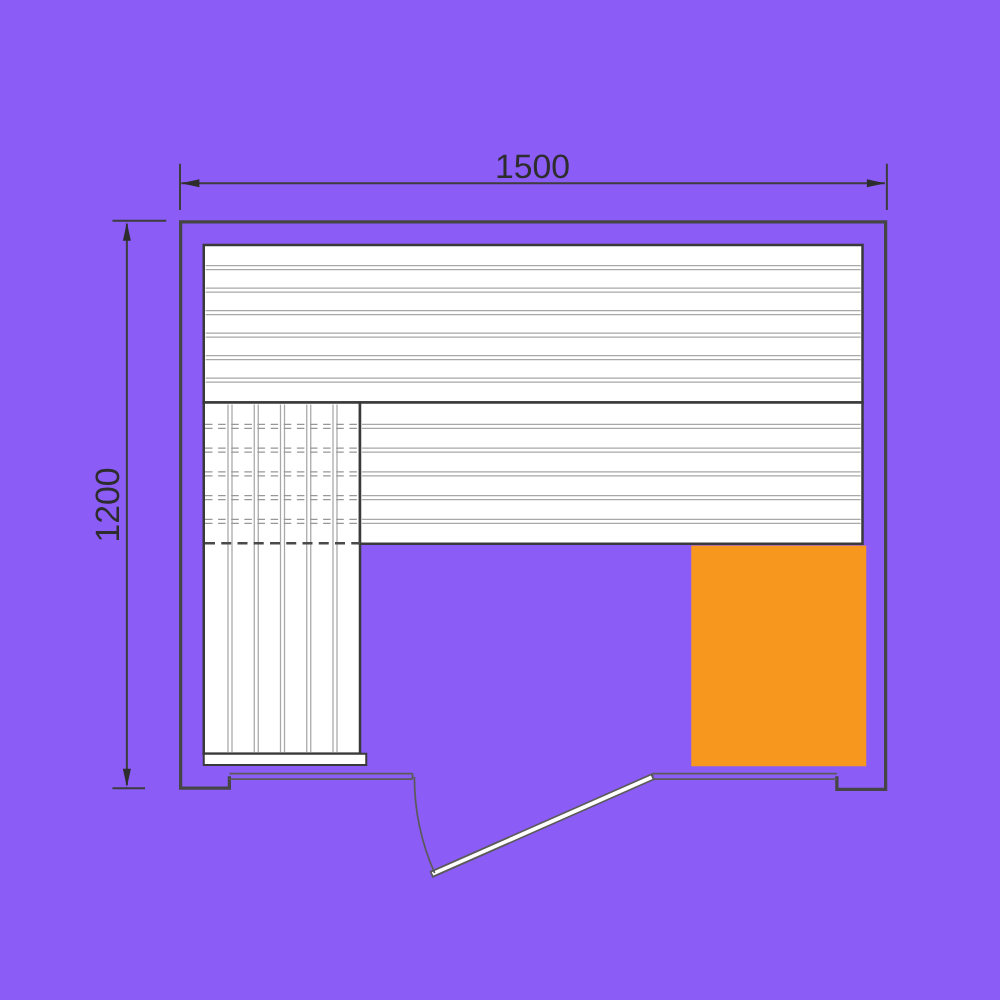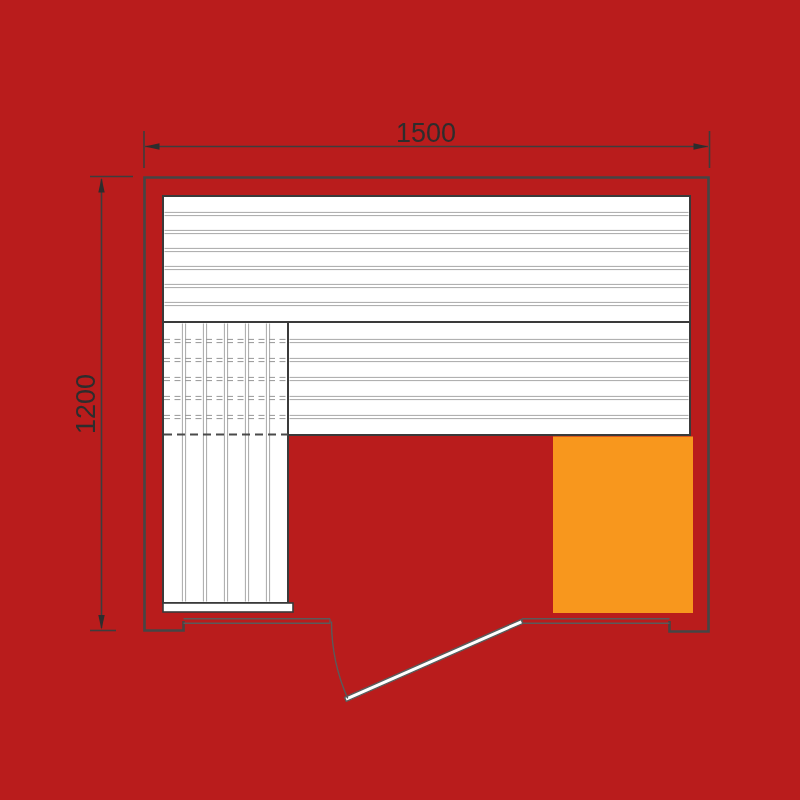--- a/index.html
+++ b/index.html
@@ -1,20 +1,20 @@
 <!DOCTYPE html>
 <html><head>
 <meta charset="utf-8">
 <style>
   html, body { margin: 0; padding: 0; background: #ffffff; }
   .stage {
     position: relative;
     width: 800px;
     height: 800px;
-    background: #b91c1c;
+    background: #8b5cf6;
     overflow: hidden;
     font-family: "Liberation Sans", sans-serif;
   }
   svg { position: absolute; left: 0; top: 0; }
   text.dim-label {
     font-family: "Liberation Sans", sans-serif;
     font-size: 27px;
     fill: #2d2d2d;
   }
   .wall    { stroke: #454545; stroke-width: 2.6; fill: none; }

